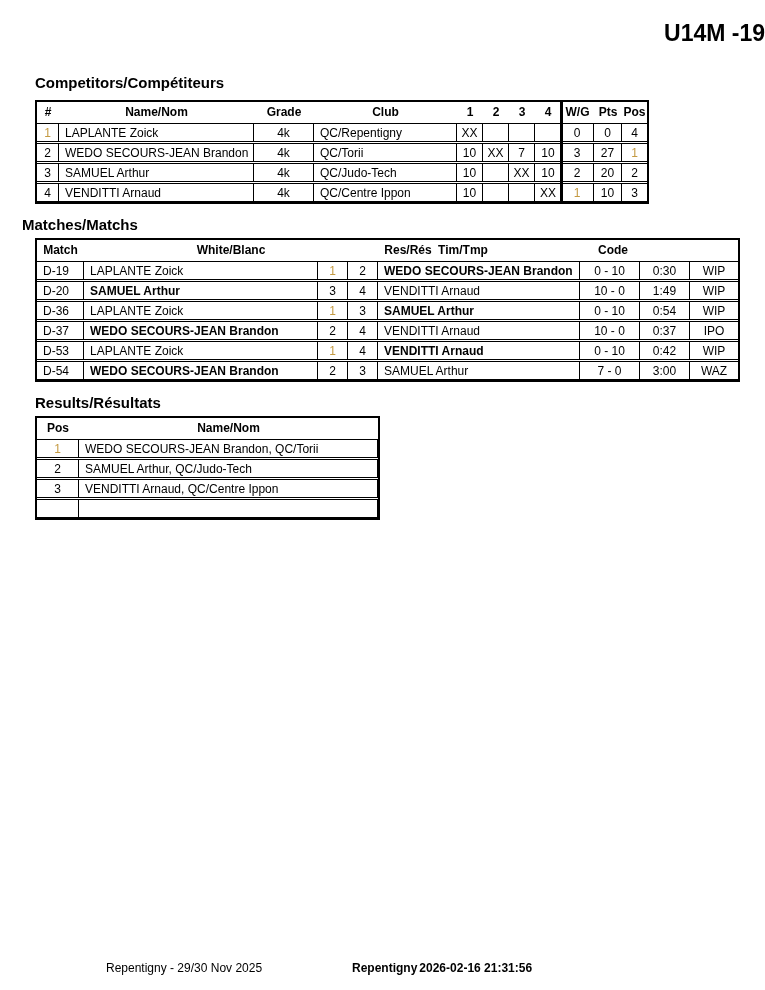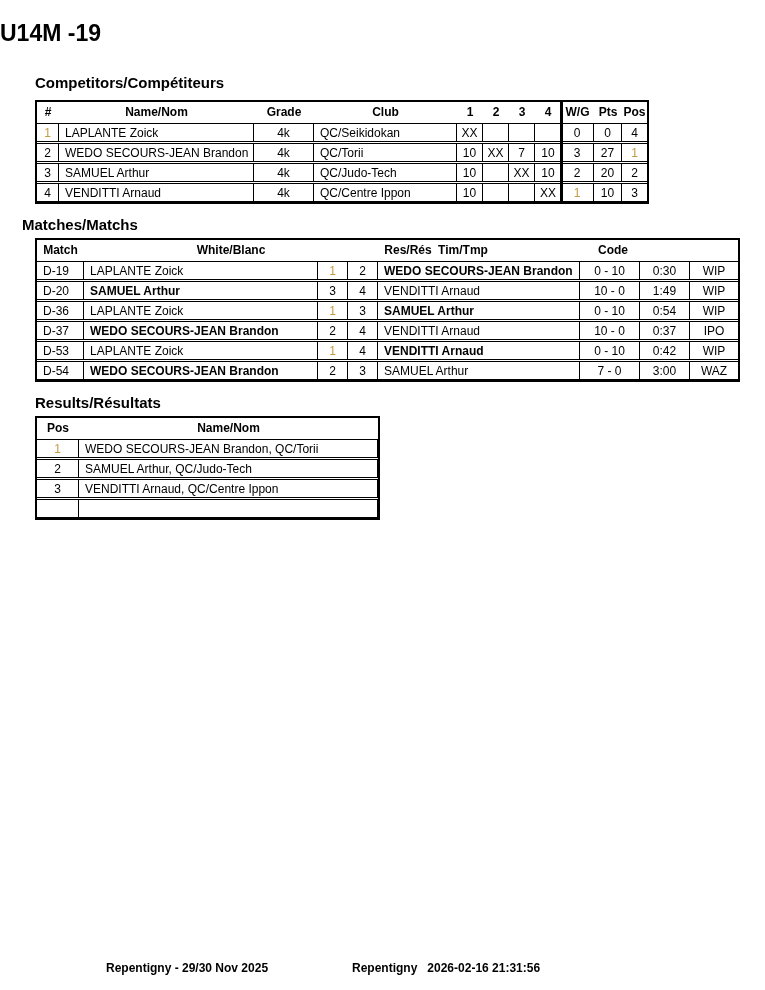--- a/index.html
+++ b/index.html
@@ -2,21 +2,21 @@
 <html><head>
 <meta charset="utf-8">
 <style>
   html,body{margin:0;padding:0}
   body{
     width:765px;height:990px;position:relative;background:#fff;color:#000;
     font-family:"Liberation Sans", sans-serif;
     --gold:#c49a42;
   }
   .abs{position:absolute}
-  #title{top:20px;left:0;width:765px;text-align:left;font-size:23px;font-weight:bold}
+  #title{top:20px;left:0;width:765px;text-align:right;font-size:23px;font-weight:bold}
   .sect{font-size:15px;font-weight:bold;text-align:left}
   #comp-head{top:74px;left:35px;width:530px}
   #match-head{top:216px;left:22px;width:520px}
   #res-head{top:394px;left:35px;width:355px}
 
   .tbl{position:absolute;border:2px solid #000;background:#fff;box-sizing:border-box}
   #comp-tbl{top:100px;left:35px;width:614px}
   #match-tbl{top:238px;left:35px;width:705px}
   #res-tbl{top:416px;left:35px;width:345px}
 
@@ -36,22 +36,22 @@
   .cpn{width:22px}.cpname{width:195px}.cpg{width:60px}.cpc{width:143px}
   .cpr{width:26px}.cpwg{width:33px}.cppts{width:28px}.cppos{flex:1}
 
   
   .mm{width:47px}.mwn{width:234px}.mn{width:30px}.mbn{width:202px}
   .mres{width:60px}.mtim{width:50px}.mcode{flex:1}.mwh{width:294px}
 
   
   .rpos{width:42px}.rname{flex:1}
 
-  #footer-left{top:961px;left:106px;font-size:12px;font-weight:bold}
-  #footer-right{top:961px;left:352px;font-size:12px;font-weight:bold;display:flex;gap:10px}
+  #footer-left{top:961px;left:106px;font-size:12px;font-weight:normal}
+  #footer-right{top:961px;left:352px;font-size:12px;font-weight:bold;display:flex;gap:2px}
 </style>
 </head>
 <body style="--gold: #c49a42;">
 
 <div class="abs" id="title">U14M -19</div>
 
 <div class="abs sect" id="comp-head">Competitors/Compétiteurs</div>
 
 <div class="tbl" id="comp-tbl">
   <div class="vsep"></div>
@@ -65,21 +65,21 @@
     <div class="hc cpr">3</div>
     <div class="hc cpr">4</div>
     <div class="hc cpwg">W/G</div>
     <div class="hc cppts">Pts</div>
     <div class="hc cppos">Pos</div>
   </div>
 <div class="brow">
       <div class="c cpn gold">1</div>
       <div class="c cpname left">LAPLANTE Zoick</div>
       <div class="c cpg">4k</div>
-      <div class="c cpc left">QC/Seikidokan</div>
+      <div class="c cpc left">QC/Repentigny</div>
       <div class="c cpr">XX</div>
       <div class="c cpr"></div>
       <div class="c cpr"></div>
       <div class="c cpr lastr"></div>
       <div class="c cpwg">0</div>
       <div class="c cppts">0</div>
       <div class="c cppos last">4</div>
     </div>
     <div class="brow">
       <div class="c cpn">2</div>

